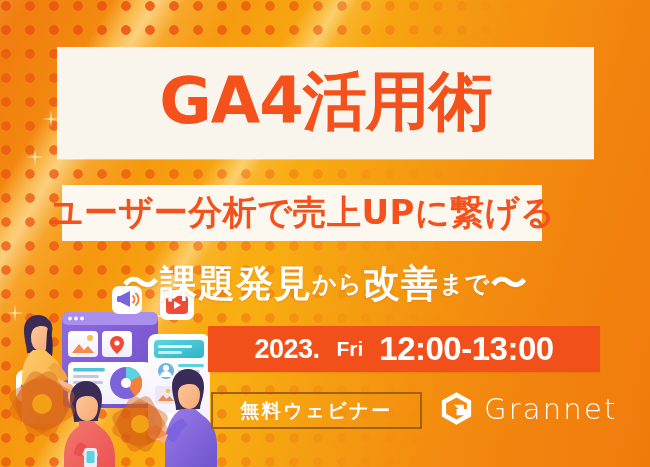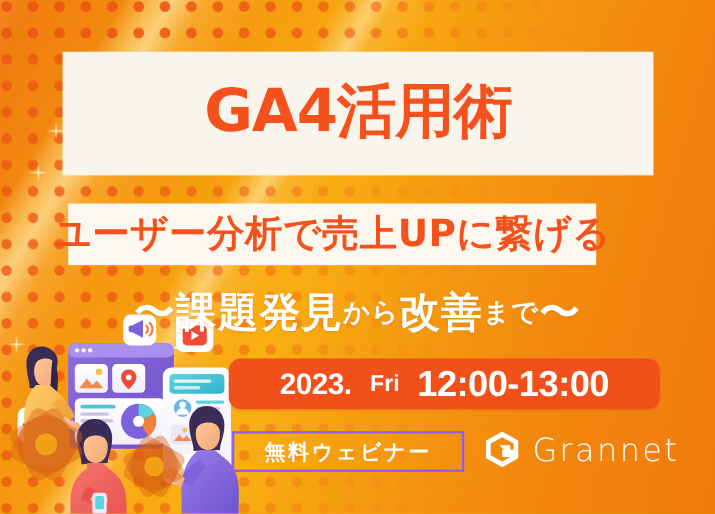--- a/index.html
+++ b/index.html
@@ -72,21 +72,21 @@
   .gear::before{transform:rotate(30deg);} .gear::after{transform:rotate(60deg);}
   .gear .hole{position:absolute;left:30%;top:30%;width:40%;height:40%;border-radius:50%;background:#F2A015;z-index:3;}
 
   
   .title-panel{
     position:absolute;left:57px;top:47px;width:537px;height:112px;
     background:#FAF5EC;display:flex;align-items:center;justify-content:center;
     box-shadow:0 1px 0 rgba(255,255,255,.35);
   }
   .title-text{
-    color:#F4511C;font-size:54px;line-height:1;font-weight:700;
+    color:#F4511C;font-size:64px;line-height:1;font-weight:700;
     letter-spacing:-1px;white-space:nowrap;
     font-family:"DejaVu Sans","Liberation Sans",sans-serif;
     transform:translateY(-2px);
   }
 
   
   .sub-panel{
     position:absolute;left:62px;top:185px;width:480px;height:56px;
     background:#FCF8F0;display:flex;align-items:center;justify-content:center;
   }
@@ -103,33 +103,33 @@
     color:#FFFFFF;font-size:37px;font-weight:700;white-space:nowrap;
     letter-spacing:1px;
     text-shadow:0 1px 2px rgba(190,95,10,.28);
     font-family:"DejaVu Sans","Liberation Sans",sans-serif;
   }
   .tagline .small{font-size:24px;}
 
   
   .date-bar{
     position:absolute;left:208px;top:326px;width:392px;height:46px;
-    background:#F2501A;border-radius:11px;
+    background:#F2501A;border-radius:1px;
     display:flex;align-items:center;justify-content:center;gap:0px;
     box-shadow:0 1px 2px rgba(170,70,10,.18);
   }
   .date-bar .d-year{color:#fff;font-weight:700;font-size:27px;letter-spacing:-.5px;}
   .date-bar .d-day{color:#fff;font-weight:700;font-size:33px;letter-spacing:-.5px;}
   .date-bar .d-dow{color:#fff;font-weight:700;font-size:21px;margin-left:17px;}
   .date-bar .d-time{color:#fff;font-weight:700;font-size:33px;margin-left:16px;letter-spacing:-.5px;}
 
   
   .free-box{
     position:absolute;left:211px;top:392px;width:207px;height:33px;
-    border:2px solid #8b5cf6;
+    border:2px solid #a16207;
     display:flex;align-items:center;justify-content:center;
   }
   .free-text{
     color:#FFFFFF;font-size:19px;font-weight:700;letter-spacing:2.5px;
     white-space:nowrap;
     font-family:"DejaVu Sans","Liberation Sans",sans-serif;
   }
   .brand{position:absolute;left:438px;top:390px;display:flex;align-items:center;gap:9px;justify-content:center;}
   .brand-mark{width:37px;height:37px;display:block;}
   .brand-name{

